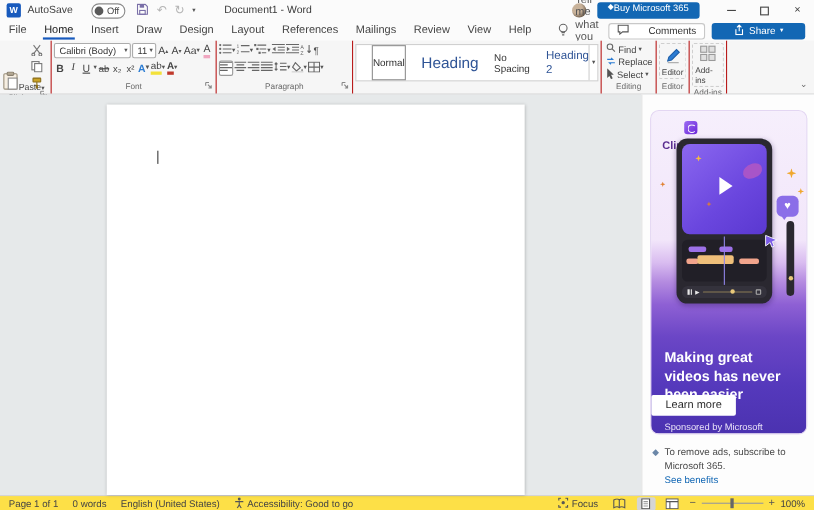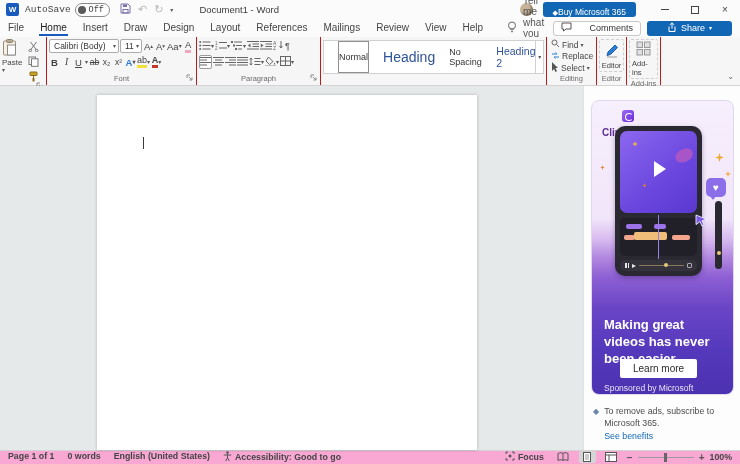--- a/index.html
+++ b/index.html
@@ -5,32 +5,32 @@
   * { margin:0; padding:0; box-sizing:border-box; }
   html,body { width:740px; height:464px; overflow:hidden;
     font-family:"Liberation Sans", sans-serif; color:#333; background:#fff; }
   .app { position:relative; width:740px; height:464px; background:#FBFBFB; }
 
   
   .titlebar { height:19px; display:flex; align-items:center; padding:0 0 0 4px;
     background:#FBFBFB; font-size:9.5px; color:#444; }
   .word-logo { width:13px; height:13px; border-radius:2px; background:#185ABD; color:#fff;
     font-size:8px; font-weight:bold; display:flex; align-items:center; justify-content:center; margin:0 6px 0 2px; }
-  .autosave { display:flex; align-items:center; gap:4px; margin-right:6px;font-family:Liberation Mono, monospace; }
+  .autosave { display:flex; align-items:center; gap:17px; margin-right:6px; }
   .toggle { display:flex; align-items:center; gap:3px; border:1px solid #8A8A8A; border-radius:8px;
     padding:1px 5px 1px 2px; font-size:8.5px; background:#fff; }
   .toggle .knob { width:8px; height:8px; border-radius:50%; background:#5A5A5A; }
   .qat { display:flex; align-items:center; gap:7px; margin:0 10px 0 4px; }
   .qat .dim { color:#B5B5B5; font-size:11px; }
   .doc-title { margin-left:16px; color:#3A3A3A; }
   .tb-right { margin-left:auto; display:flex; align-items:center; height:100%; }
   .avatar { width:13px; height:13px; border-radius:50%; margin-right:10px;
     background:radial-gradient(circle at 35% 35%, #C8B29A 0 40%, #6B5B4A 75%, #3A3A3A); }
   .buy-btn { background:#1267B4; color:#fff; border:none; border-radius:3px; height:15px;
-    display:flex; align-items:flex-end; gap:0; padding:0 10px; font-size:8.5px; margin-right:14px; cursor:pointer; }
+    display:flex; align-items:flex-start; gap:0; padding:0 10px; font-size:8.5px; margin-right:14px; cursor:pointer; }
   .win-btns { display:flex; height:100%; }
   .win-btn { width:30px; height:19px; display:flex; align-items:center; justify-content:center; color:#444; font-size:10px; }
   .win-btn .bar { width:8px; border-top:1px solid #444; display:block; }
   .win-btn .box { width:8px; height:8px; border:1px solid #444; display:block; }
 
   
   .tabrow { height:18px; display:flex; align-items:center; background:#FBFBFB; font-size:10px; }
   .tab { padding:2px 8px 3px; color:#444; cursor:pointer; position:relative; white-space:nowrap; }
   .tab.active { color:#222; font-weight:normal; }
   .tab.active::after { content:""; position:absolute; left:7px; right:7px; bottom:0; border-bottom:2px solid #185ABD; }
@@ -48,21 +48,21 @@
   .glabel { margin-top:auto; height:11px; font-size:7.5px; color:#6A6A6A; text-align:center; position:relative; }
   .launcher { position:absolute; right:1px; bottom:2px; cursor:pointer; }
   .ic { display:inline-block; vertical-align:middle; }
   .chev { font-size:6px; color:#555; line-height:1; }
   .rbtn { display:flex; align-items:center; justify-content:center; height:14px; border-radius:2px;
     color:#444; font-size:9.5px; cursor:pointer; }
   .row { display:flex; align-items:center; gap:1px; }
 
   .g-clipboard { width:47px; }
   .paste-wrap { display:flex; }
-  .paste-big { width:26px; display:flex; flex-direction:column; align-items:flex-start; font-size:8px; color:#444; cursor:pointer; }
+  .paste-big { width:26px; display:flex; flex-direction:row; align-items:flex-end; font-size:8px; color:#444; cursor:pointer; }
   .mini-col { display:flex; flex-direction:column; gap:1px; padding-top:1px; }
 
   .g-font { width:150px; }
   .combo { display:flex; align-items:center; justify-content:space-between; border:1px solid #ACACAC;
     background:#fff; border-radius:2px; height:14px; font-size:8.5px; padding:0 2px 0 4px; color:#333; cursor:pointer; }
   .fam { width:70px; } .fsize { width:22px; }
   .fbtn { min-width:11px; }
   .bold { font-weight:bold; } .ital { font-style:italic; font-family:"Liberation Serif",serif; }
   .und { text-decoration:underline; } .strike { text-decoration:line-through; font-size:8.5px; }
   .fx-a { color:#2B7CD3; font-weight:bold; }
@@ -129,30 +129,30 @@
   .ttrack i { position:absolute; left:55%; top:-1.5px; width:4px; height:4px; border-radius:50%; background:#E8C87A; }
   .texp { width:5px; height:5px; border:1px solid #AAA; border-radius:1px; }
   .heart-badge { position:absolute; right:7px; top:77px; width:20px; height:19px; background:#8B6EE8; border-radius:5px;
     color:#fff; font-size:10px; display:flex; align-items:center; justify-content:center; }
   .heart-badge::after { content:""; position:absolute; left:4px; bottom:-3px; border-left:3px solid transparent;
     border-right:3px solid transparent; border-top:4px solid #8B6EE8; }
   .vslider { position:absolute; right:11px; top:100px; width:7px; height:68px; background:#2A2830; border-radius:4px; }
   .vslider i { position:absolute; left:1.5px; bottom:14px; width:4px; height:4px; border-radius:50%; background:#E8C87A; }
   .ad-cursor { position:absolute; left:103px; top:112px; }
   .headline { position:absolute; left:12px; top:216px; width:122px; color:#fff; font-size:13px; font-weight:bold; line-height:1.3; }
-  .cta { position:absolute; left:28px; top:258px; background:#fff; color:#2A2A2A; border:none; border-radius:2px;
+  .cta { position:absolute; left:0; top:258px; background:#fff; color:#2A2A2A; border:none; border-radius:2px;
     font-size:10px; padding:4px 13px; cursor:pointer; }
   .sponsor { position:absolute; left:12px; top:282px; color:#E9E2F8; font-size:8.5px; }
   .remove-ads { position:absolute; left:9px; top:320px; width:142px; display:flex; gap:5px; font-size:8.8px; color:#4A4A4A; line-height:1.35; }
   .gem { color:#6B87A8; font-size:8px; padding-top:1px; }
   .benefits-link { color:#1267B4; cursor:pointer; display:inline-block; margin-top:1px; }
 
   
-  .statusbar { height:14px; background:#f9a8d4; border-top:1px solid #D4D4D4; display:flex; align-items:flex-start;
-    font-size:8.8px; color:#444; padding:0 8px;font-weight:bold; }
+  .statusbar { height:14px; background:#fde047; border-top:1px solid #D4D4D4; display:flex; align-items:center;
+    font-size:8.8px; color:#444; padding:0 8px; }
   .sb-item { margin-right:13px; display:flex; align-items:center; gap:3px; cursor:pointer; white-space:nowrap; }
   .sb-right { margin-left:auto; display:flex; align-items:center; gap:7px; }
   .viewbtn { width:17px; height:12px; display:flex; align-items:center; justify-content:center; border-radius:2px; cursor:pointer; }
   .viewbtn.sel { background:#D5D5D5; }
   .zoomwrap { display:flex; align-items:center; gap:5px; }
   .zoomtrack { width:56px; height:1px; background:#9A9A9A; position:relative; }
   .zoomthumb { position:absolute; left:26px; top:-4px; width:3px; height:9px; background:#666; cursor:pointer; }
   .zsign { font-size:10px; color:#555; cursor:pointer; }
 </style>
 </head>

